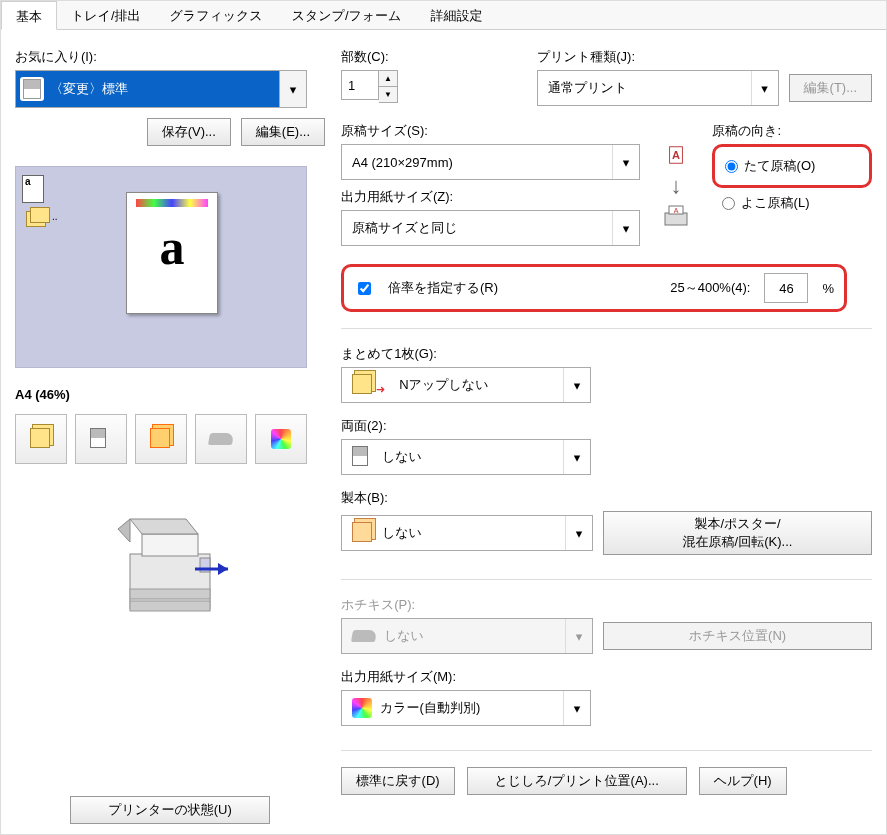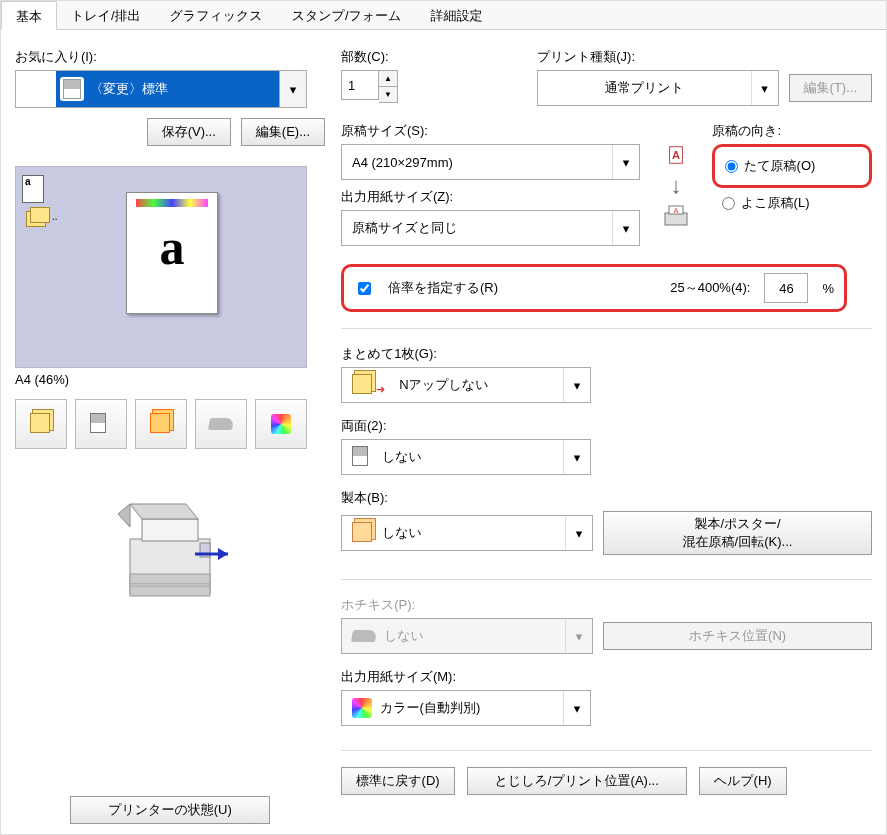--- a/index.html
+++ b/index.html
@@ -25,36 +25,36 @@
   .content{flex:1;display:flex;padding:18px 14px 10px 14px;gap:16px;box-sizing:border-box;}
   .left{width:310px;display:flex;flex-direction:column;}
   .right{flex:1;display:flex;flex-direction:column;gap:6px;}
   label.grp{display:block;margin-bottom:4px;}
   .combo, select, input[type=text]{height:30px;border:1px solid var(--border);background:#fff;box-sizing:border-box;padding:0 6px;font:inherit;}
   .btn{height:28px;border:1px solid #999;background:linear-gradient(#fdfdfd,#e7e7e7);padding:0 14px;cursor:pointer;font:inherit;}
   .btn:disabled{color:var(--disabled);background:#f3f3f3;}
   .row{display:flex;align-items:center;gap:10px;}
   
   .fav-combo{display:flex;width:290px;height:36px;border:1px solid var(--border);}
-  .fav-sel{flex:1;background:var(--blue);color:white;display:flex;align-items:center;padding-left:4px;gap:6px;margin-left:40px;}
+  .fav-sel{flex:1;background:var(--blue);color:white;display:flex;align-items:center;padding-left:4px;gap:6px;}
   .fav-arrow{width:26px;display:flex;align-items:center;justify-content:center;background:#f4f4f4;border-left:1px solid var(--border);}
   .doc-icon{width:24px;height:24px;background:#fff;border-radius:3px;display:flex;align-items:center;justify-content:center;}
   .doc-icon::before{content:"";width:16px;height:18px;background:#fff;border:1px solid #999;box-shadow:inset 0 3px 0 #bbb,inset 0 6px 0 #bbb,inset 0 9px 0 #bbb;}
   
   .preview{margin-top:20px;width:290px;height:200px;background:var(--preview-bg);border:1px solid #b5b8cf;position:relative;}
   .page{position:absolute;left:110px;top:25px;width:90px;height:120px;background:#fff;border:1px solid #888;box-shadow:2px 2px 3px rgba(0,0,0,0.3);display:flex;flex-direction:column;align-items:center;}
   .page .bar{height:8px;width:80%;margin-top:6px;background:linear-gradient(90deg,#f44,#4f4,#44f,#ff4,#f4f);}
   .page .a{font-size:50px;font-weight:bold;font-family:serif;line-height:1.6;}
   .mini{position:absolute;left:6px;top:8px;width:20px;height:26px;background:#fff;border:1px solid #666;}
   .mini .s{font-size:10px;font-weight:bold;padding-left:2px;}
   .mini2{position:absolute;left:10px;top:40px;width:24px;height:18px;}
   .mini2::before{content:"";position:absolute;width:18px;height:14px;background:#ffe48a;border:1px solid #aa8a30;left:0;top:4px;}
   .mini2::after{content:"";position:absolute;width:18px;height:14px;background:#ffe48a;border:1px solid #aa8a30;left:4px;top:0;}
   .dots{position:absolute;left:36px;top:44px;font-size:10px;}
-  .preview-label{margin-top:4px;}
+  .preview-label{margin-top:19px;font-weight:bold;}
   
   .toolbar{display:flex;gap:8px;margin-top:12px;}
   .tool{width:50px;height:48px;border:1px solid #bbb;background:linear-gradient(#fdfdfd,#ececec);display:flex;align-items:center;justify-content:center;cursor:pointer;}
   
   .printer{margin-top:30px;align-self:center;}
   .printer svg{width:140px;height:140px;}
   .left-bottom{margin-top:auto;align-self:center;}
   
   .field{margin-bottom:8px;}
   .field>label{display:block;margin-bottom:4px;}
@@ -170,21 +170,21 @@
             <div class="spin-btns">
               <div>▲</div>
               <div>▼</div>
             </div>
           </div>
         </div>
         <div style="flex:1;margin-left:60px;">
           <label>プリント種類(J):</label>
           <div class="row" style="margin-top:4px;">
             <div class="select-box" style="flex:1;">
-              <div class="val" style="justify-content:center;">
+              <div class="val" style="">
                   <span>通常プリント</span>
                 </div>
               <div class="arrow">▾</div>
             </div>
             <button class="btn" disabled="">編集(T)...</button>
           </div>
         </div>
       </div>
 
       <div class="section-row" style="margin-top:10px;">

